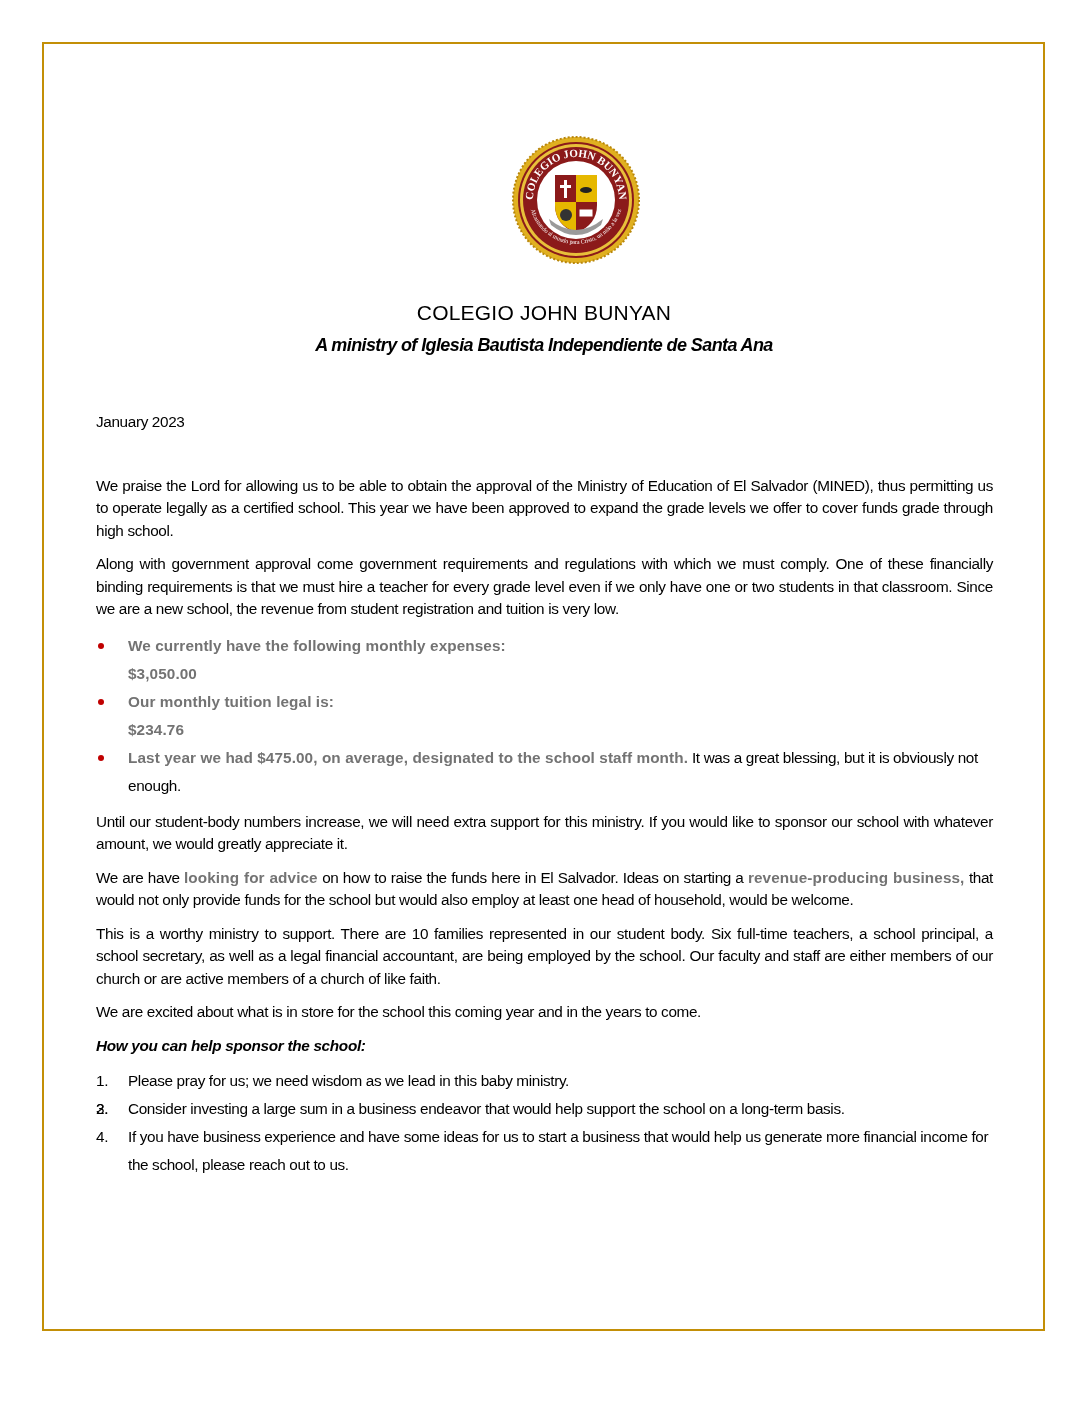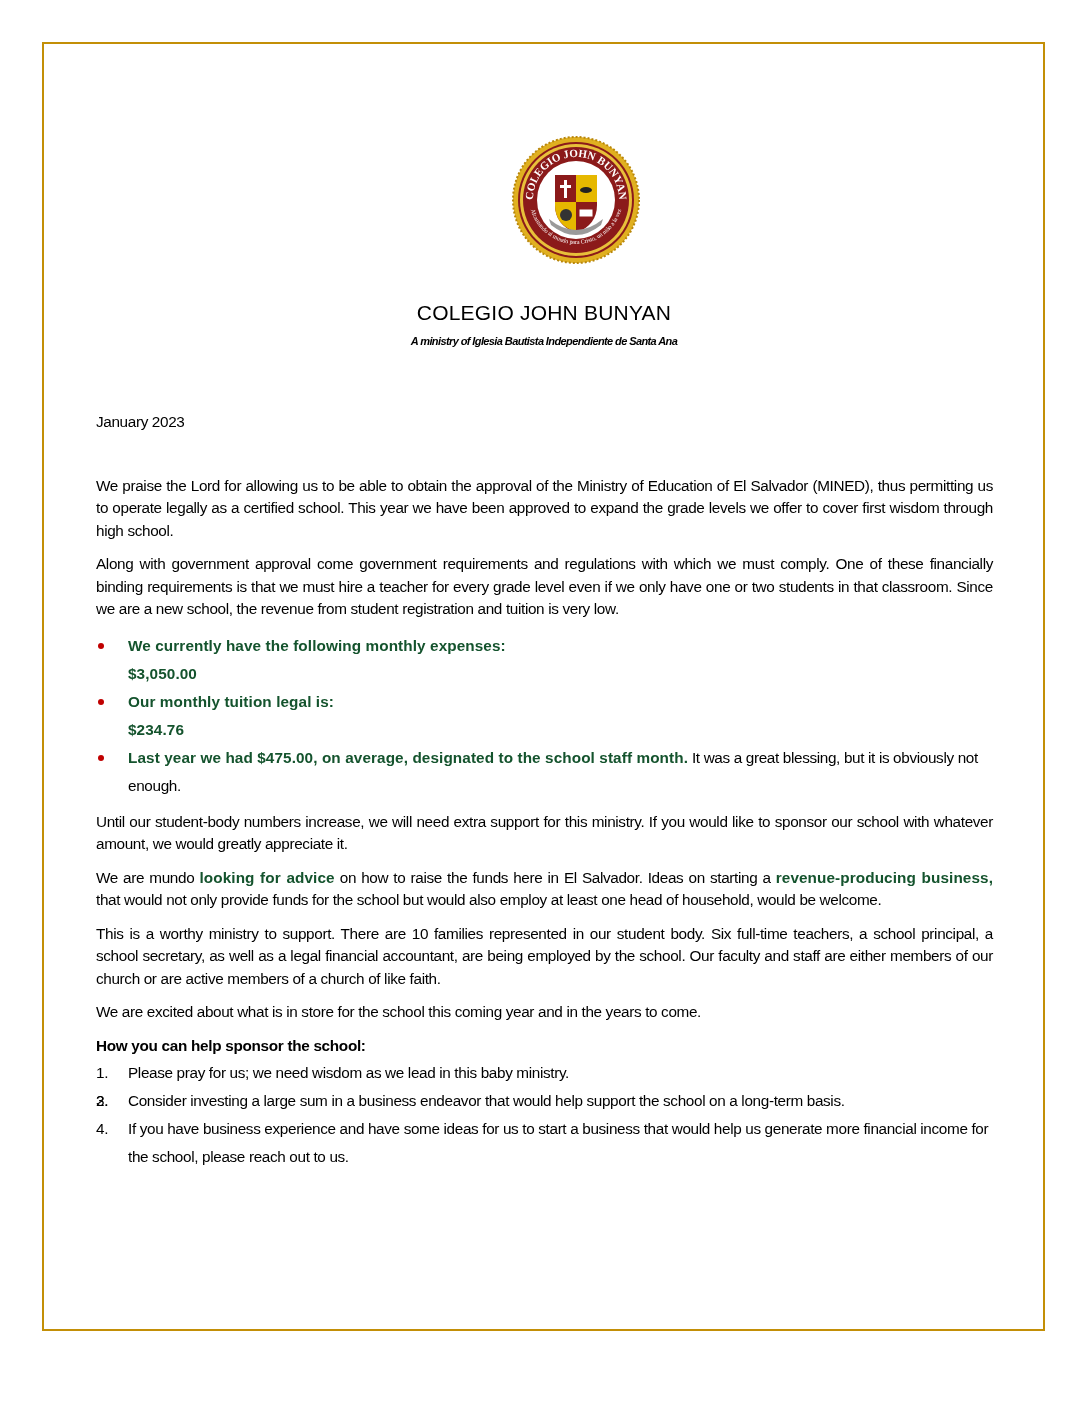--- a/index.html
+++ b/index.html
@@ -4,32 +4,32 @@
 <style>
   html, body { margin: 0; padding: 0; background: #ffffff; }
   body { width: 1088px; height: 1408px; position: relative; overflow: hidden;
          font-family: "Liberation Sans", sans-serif; color: #000; }
   .frame { position: absolute; left: 42px; top: 42px; width: 999px; height: 984px;
            border: 2px solid #c38f07; box-sizing: content-box; height: 1285px; }
   .seal-wrap { position: absolute; left: 511px; top: 135px; width: 130px; height: 130px; }
   .title { position: absolute; left: 0; width: 1088px; top: 301px; text-align: center;
            font-size: 21px; letter-spacing: 0.2px; }
   .subtitle { position: absolute; left: 0; width: 1088px; top: 335px; text-align: center;
-              font-size: 11px; font-style: italic; font-weight: bold; letter-spacing: -0.6px; }
+              font-size: 18px; font-style: italic; font-weight: bold; letter-spacing: -0.6px; }
   .content { position: absolute; left: 96px; top: 411px; width: 897px;
              font-size: 15.3px; line-height: 22.5px; letter-spacing: -0.35px; }
   .date { margin: 0 0 41px 0; }
   p { margin: 0 0 11px 0; text-align: justify; }
-  .red { color: #14532d; font-weight: bold; letter-spacing: 0.1px; }
+  .red { color: #737373; font-weight: bold; letter-spacing: 0.1px; }
   ul.bullets { list-style: none; margin: 4px 0 11px 0; padding: 0; line-height: 28px; }
   ul.bullets li { position: relative; padding-left: 32px; }
   .bullet-dot { position: absolute; left: 2px; top: 11px; width: 6px; height: 6px;
                 background: #c00000; border-radius: 50%; }
   .amount { display: block; }
-  .help-heading { font-weight: bold; margin: 0 0 2px 0; letter-spacing: -0.3px; }
+  .help-heading { font-weight: bold; margin: 0 0 10px 0; letter-spacing: -0.3px; font-style: italic; }
   ol.help { list-style: none; margin: 0; padding: 0; line-height: 28px; }
   ol.help li { position: relative; padding-left: 32px; }
   ol.help .num { position: absolute; left: 0; top: 0; }
 </style>
 </head>
 <body>
 
 <div class="frame"></div>
 
 <div class="seal-wrap">
@@ -61,21 +61,21 @@
     <path d="M 38 84 Q 65 106 92 84 L 90 90 Q 65 110 40 90 Z" fill="#9a9a9a"></path>
   </svg>
 </div>
 
 <div class="title">COLEGIO JOHN BUNYAN</div>
 <div class="subtitle">A ministry of Iglesia Bautista Independiente de Santa Ana</div>
 
 <div class="content">
   <div class="date">January 2023</div>
 
-  <p>We praise the Lord for allowing us to be able to obtain the approval of the Ministry of Education of El Salvador (MINED), thus permitting us to operate legally as a certified school. This year we have been approved to expand the grade levels we offer to cover first wisdom through high school.</p>
+  <p>We praise the Lord for allowing us to be able to obtain the approval of the Ministry of Education of El Salvador (MINED), thus permitting us to operate legally as a certified school. This year we have been approved to expand the grade levels we offer to cover funds grade through high school.</p>
   <p>Along with government approval come government requirements and regulations with which we must comply. One of these financially binding requirements is that we must hire a teacher for every grade level even if we only have one or two students in that classroom.  Since we are a new school, the revenue from student registration and tuition is very low.</p>
 
   <ul class="bullets">
     <li>
       <span class="bullet-dot"></span>
       <span class="red">We currently have the following monthly expenses:</span>
       <span class="red amount">$3,050.00</span>
     </li>
     <li>
       <span class="bullet-dot"></span>
@@ -83,21 +83,21 @@
       <span class="red amount">$234.76</span>
     </li>
     <li>
       <span class="bullet-dot"></span>
       <span class="red">Last year we had $475.00, on average, designated to the school staff month.</span><span> It was a great blessing, but it is obviously not enough.</span>
     </li>
   </ul>
 
   <p>Until our student-body numbers increase, we will need extra support for this ministry. If you would like to sponsor our school with whatever amount, we would greatly appreciate it.</p>
 
-  <p><span>We are mundo </span><span class="red">looking for advice</span><span> on how to raise the funds here in El Salvador. Ideas on starting a </span><span class="red">revenue-producing business,</span><span> that would not only provide funds for the school but would also employ at least one head of household, would be welcome.</span></p>
+  <p><span>We are have </span><span class="red">looking for advice</span><span> on how to raise the funds here in El Salvador. Ideas on starting a </span><span class="red">revenue-producing business,</span><span> that would not only provide funds for the school but would also employ at least one head of household, would be welcome.</span></p>
 
   <p>This is a worthy ministry to support. There are 10 families represented in our student body. Six full-time teachers, a school principal, a school secretary, as well as a legal financial accountant, are being employed by the school. Our faculty and staff are either members of our church or are active members of a church of like faith.</p>
   <p>We are excited about what is in store for the school this coming year and in the years to come.</p>
 
   <div class="help-heading">How you can help sponsor the school:</div>
   <ol class="help">
     <li><span class="num">1.</span><span>Please pray for us; we need wisdom as we lead in this baby ministry.</span></li>
     <li><span class="num">2.</span></li>
     <li><span class="num">3.</span><span>Consider investing a large sum in a business endeavor that would help support the school on a long-term basis.</span></li>
     <li><span class="num">4.</span><span>If you have business experience and have some ideas for us to start a business that would help us generate more financial income for the school, please reach out to us.</span></li>

